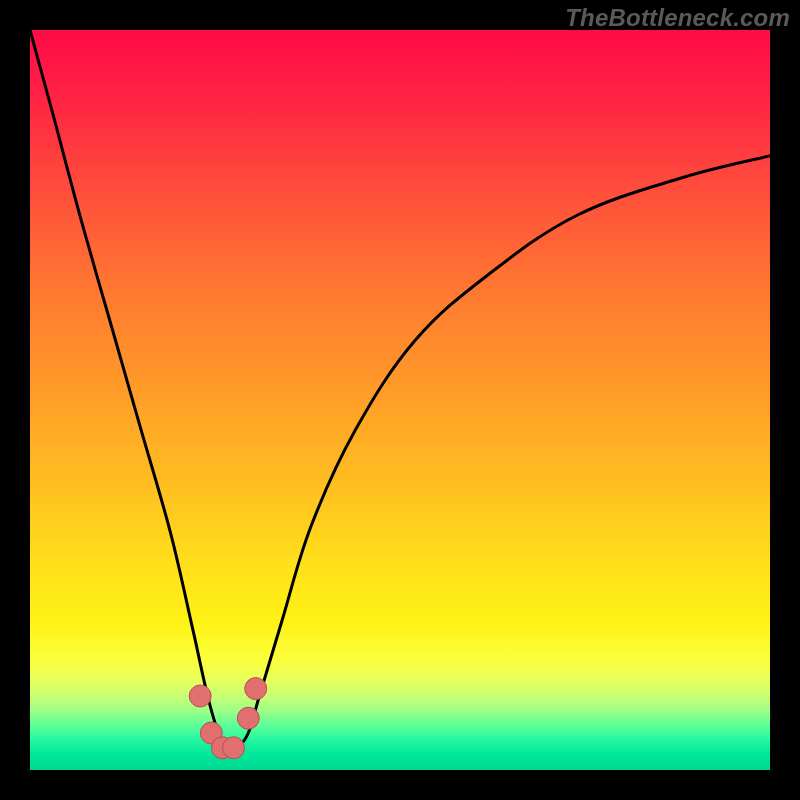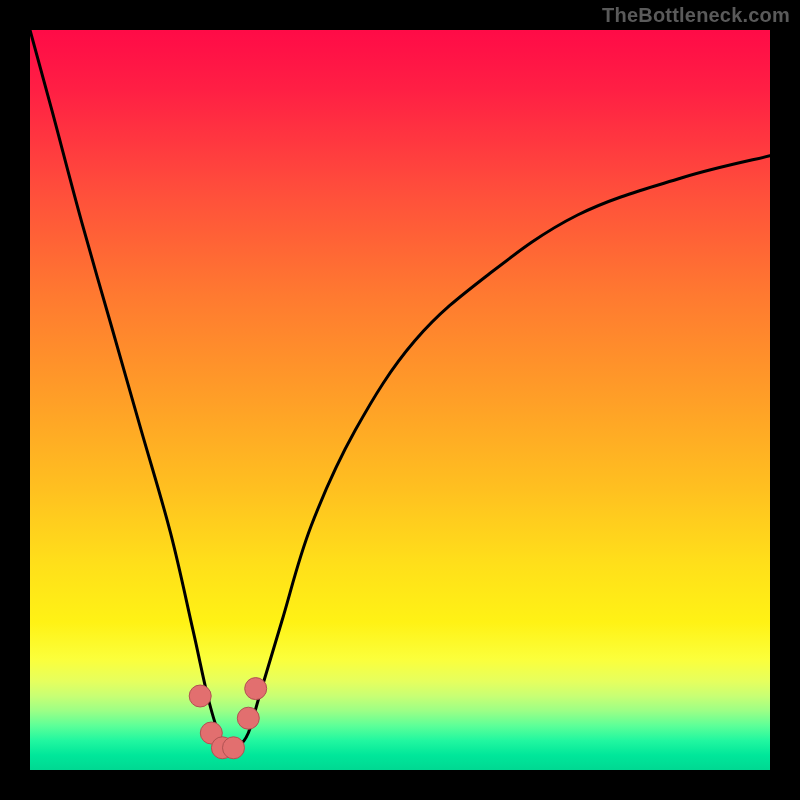--- a/index.html
+++ b/index.html
@@ -32,25 +32,26 @@
       #5dff98 94%,
       #22f7a0 96%,
       #00e79a 98%,
       #00d892 100%);
   }
   .watermark {
     position: absolute;
     top: 4px;
     right: 10px;
     font-family: Arial, Helvetica, sans-serif;
-    font-size: 20px;
+    font-size: 24px;
     font-weight: 600;
     color: #5a5a5a;
     letter-spacing: 0.2px;
     user-select: none;
+    font-style: italic;
   }
   svg.curve {
     position: absolute;
     left: 0;
     top: 0;
     width: 740px;
     height: 740px;
     pointer-events: none;
   }
 </style>

